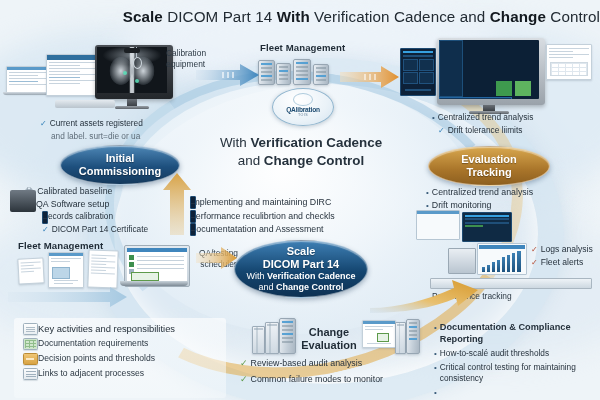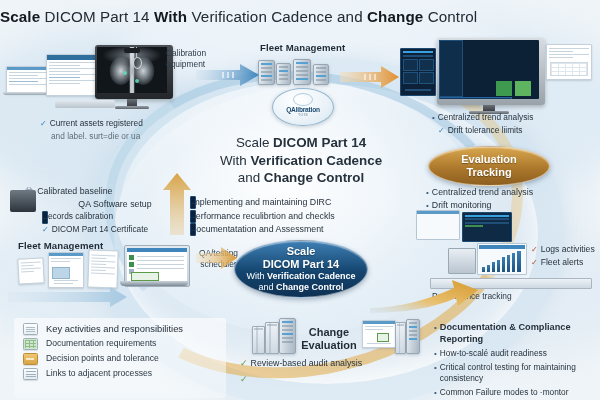--- a/index.html
+++ b/index.html
@@ -27,21 +27,21 @@
   .ring2{position:absolute;left:120px;top:82px;width:360px;height:252px;border-radius:50%;
         background:radial-gradient(ellipse at 45% 35%,rgba(255,255,255,.95),rgba(232,241,248,.75) 60%,rgba(214,230,241,.55) 100%);}
   .arcOrange{position:absolute;left:96px;top:66px;width:408px;height:286px;border-radius:50%;
         border:11px solid transparent;border-bottom-color:rgba(226,170,70,.55);
         border-right-color:rgba(234,190,104,.35);transform:rotate(-14deg);}
   .arcBlue{position:absolute;left:104px;top:72px;width:392px;height:274px;border-radius:50%;
         border:9px solid transparent;border-top-color:rgba(150,190,220,.45);
         border-left-color:rgba(170,204,228,.4);transform:rotate(8deg);}
 
   
-  .title{left:0;top:8px;width:600px;text-align:left;font-size:15.2px;color:#222b33;
+  .title{left:0;top:8px;width:600px;text-align:right;font-size:15.2px;color:#222b33;
          letter-spacing:.1px;line-height:1.2;}
   .title b{font-weight:bold;color:#13191f;}
   .title i{font-style:normal;font-weight:normal;}
 
   
   .cap{font-size:8.4px;color:#2d3a45;line-height:1.25;}
   .lbl{font-size:9.6px;color:#1f2b36;font-weight:bold;letter-spacing:.1px;}
 
   
   .pill{position:absolute;display:flex;align-items:center;justify-content:center;
@@ -115,21 +115,21 @@
 
   .folder{position:absolute;background:linear-gradient(#eef2f6,#cfd9e2);
           border:1px solid #9dacb9;border-radius:1px;box-shadow:0 1px 2px rgba(50,70,90,.22);}
   .folder::before{content:"";position:absolute;left:1px;right:1px;top:1px;height:2px;background:#8fa2b1;opacity:.5;}
   .folder::after{content:"";position:absolute;left:28%;top:0;bottom:0;width:14%;background:rgba(140,160,176,.35);}
 
   
   .legend{position:absolute;left:14px;top:318px;width:212px;height:80px;
           background:linear-gradient(rgba(255,255,255,.62),rgba(246,250,252,.5));
           border-radius:3px;}
-  .lrow{display:flex;align-items:center;gap:8px;height:15px;padding-left:9px;}
+  .lrow{display:flex;align-items:center;height:15px;padding-left:9px;}
   .lico{flex:0 0 auto;width:13px;height:10px;border-radius:1.5px;border:1px solid #9fb0bd;
         background:#fff;position:relative;overflow:hidden;box-shadow:0 1px 1px rgba(80,100,120,.18);}
   .lico.doc{background:linear-gradient(#fdfdfd,#e9eef2);}
   .lico.doc::after{content:"";position:absolute;left:2px;right:2px;top:3px;height:1px;
         background:#aebcc7;box-shadow:0 2px 0 #aebcc7,0 4px 0 #aebcc7;}
   .lico.grid{background:#cfe6cc;}
   .lico.grid::after{content:"";position:absolute;inset:1px;
         background:
           linear-gradient(90deg,#7fb37a 1px,transparent 1px) 0 0/4px 100%,
           linear-gradient(#7fb37a 1px,transparent 1px) 0 0/100% 3px;opacity:.8;}
@@ -350,23 +350,20 @@
   </div>
 
   <div class="qlib" style="left:272px;top:88px;">
     <div class="gl"></div>
     <div class="nm" style="margin-top:9px;">QAlibration</div>
     <div class="tg">TOIS</div>
   </div>
 
   <div class="abs" style="left:176px;top:134px;width:250px;text-align:center;">
     <div style="font-size:13.4px;color:#26323d;line-height:1.32;">
-      <span>Scale </span><b>DICOM Part 14</b>
-    </div>
-    <div style="font-size:13.4px;color:#26323d;line-height:1.32;">
       <span>With </span><b>Verification Cadence</b>
     </div>
     <div style="font-size:13.4px;color:#26323d;line-height:1.32;">
       <span>and </span><b>Change Control</b>
     </div>
   </div>
 
   <div class="blist" style="left:190px;top:196px;width:215px;">
     <div class="bitem">
       <span class="bullet dash">–</span>
@@ -375,27 +372,31 @@
     <div class="bitem">
       <span class="bullet dash">–</span>
       <span class="btxt" style="font-size:8.8px;line-height:12px;">Performance reculibrtion and checkls</span>
     </div>
     <div class="bitem">
       <span class="bullet dash">–</span>
       <span class="btxt" style="font-size:8.8px;line-height:12px;">Documentatation and Assessment</span>
     </div>
   </div>
 
+  <div class="pill pill-blue" style="left:60px;top:145px;width:118px;height:38px;flex-direction:column;">
+    <div class="ttl">Initial</div>
+    <div class="ttl">Commissioning</div>
+  </div>
 
   <div class="blist" style="left:24px;top:186px;width:170px;">
     <div class="bitem">
       <span class="bullet" style="color:#6b7c8a;">🖨</span>
       <span class="btxt" style="font-size:8.8px;">Calibrated baseline</span>
     </div>
-    <div class="bitem" style="padding-left:12px;justify-content:center;">
+    <div class="bitem" style="padding-left:12px;">
       <span class="btxt" style="font-size:8.8px;">QA Software setup</span>
     </div>
     <div class="bitem" style="padding-left:18px;">
       <span class="bullet dash">–</span>
       <span class="btxt">Records calibration</span>
     </div>
     <div class="bitem" style="padding-left:18px;">
       <span class="bullet chk">✓</span>
       <span class="btxt">DICOM Part 14 Certificate</span>
     </div>
@@ -443,21 +444,21 @@
     <div class="bar" style="left:29px;width:3px;height:17px;"></div>
     <div class="bar" style="left:34px;width:3px;height:19px;"></div>
     <div class="bar" style="left:39px;width:4px;height:21px;"></div>
   </div>
 
   <div class="abs" style="left:448px;top:248px;width:26px;height:24px;background:linear-gradient(#e9eef3,#b9c5d0);border:1px solid #9aa8b4;border-radius:1px;"></div>
 
   <div class="blist" style="left:531px;top:244px;width:70px;">
     <div class="bitem">
       <span class="bullet chkr">✓</span>
-      <span class="btxt" style="font-size:8.6px;">Logs activities</span>
+      <span class="btxt" style="font-size:8.6px;">Logs analysis</span>
     </div>
     <div class="bitem">
       <span class="bullet chkr">✓</span>
       <span class="btxt" style="font-size:8.6px;">Fleet alerts</span>
     </div>
   </div>
 
   <div class="abs" style="left:430px;top:278px;width:160px;height:9px;background:linear-gradient(#eef3f7,#cdd8e1);border:1px solid #a9b6c1;border-radius:1px;"></div>
   <div class="abs cap" style="left:432px;top:291px;">Performance tracking</div>
 
@@ -570,21 +571,21 @@
     <div class="lrow" style="margin-top:3px;">
       <span class="lico doc"></span>
       <span class="ltxt big">Key activities and responsibilities</span>
     </div>
     <div class="lrow">
       <span class="lico grid"></span>
       <span class="ltxt">Documentation requirements</span>
     </div>
     <div class="lrow">
       <span class="lico gold"></span>
-      <span class="ltxt">Decision points and tolerance</span>
+      <span class="ltxt">Decision points and thresholds</span>
     </div>
     <div class="lrow">
       <span class="lico lines"></span>
       <span class="ltxt">Links to adjacent processes</span>
     </div>
   </div>
 
   <div class="abs" style="left:252px;top:318px;width:42px;height:34px;">
     <div class="folder" style="left:0;top:8px;width:11px;height:26px;"></div>
     <div class="folder" style="left:13px;top:4px;width:12px;height:30px;"></div>
@@ -621,38 +622,38 @@
       </div>
   </div>
 
   <div class="blist" style="left:240px;top:358px;width:186px;">
     <div class="bitem" style="margin-bottom:5px;">
       <span class="bullet chkg">✓</span>
       <span class="btxt" style="font-size:8.8px;">Review-based audit analysis</span>
     </div>
     <div class="bitem">
       <span class="bullet chkg">✓</span>
+      <span class="btxt" style="font-size:8.8px;">Common failure modes to monitor</span>
     </div>
   </div>
 
   <div class="blist" style="left:434px;top:322px;width:160px;">
     <div class="bitem">
       <span class="bullet dot">•</span>
       <span class="btxt b" style="font-size:9.2px;line-height:11.5px;">
         <span>Documentation &amp; Compliance</span>
         <span>Reporting</span>
       </span>
     </div>
     <div class="bitem" style="margin-top:3px;">
       <span class="bullet dot">•</span>
-      <span class="btxt">How-to-scalé audit readiness</span>
+      <span class="btxt">How-to-scalé audit thresholds</span>
     </div>
     <div class="bitem" style="margin-top:3px;">
       <span class="bullet dot">•</span>
       <span class="btxt">Critical control testing for maintaining consistency</span>
     </div>
     <div class="bitem" style="margin-top:3px;">
       <span class="bullet dot">•</span>
-      <span class="btxt">Common Failure modes to ·montor</span>
     </div>
   </div>
 
 </div>
 
 </body></html>

